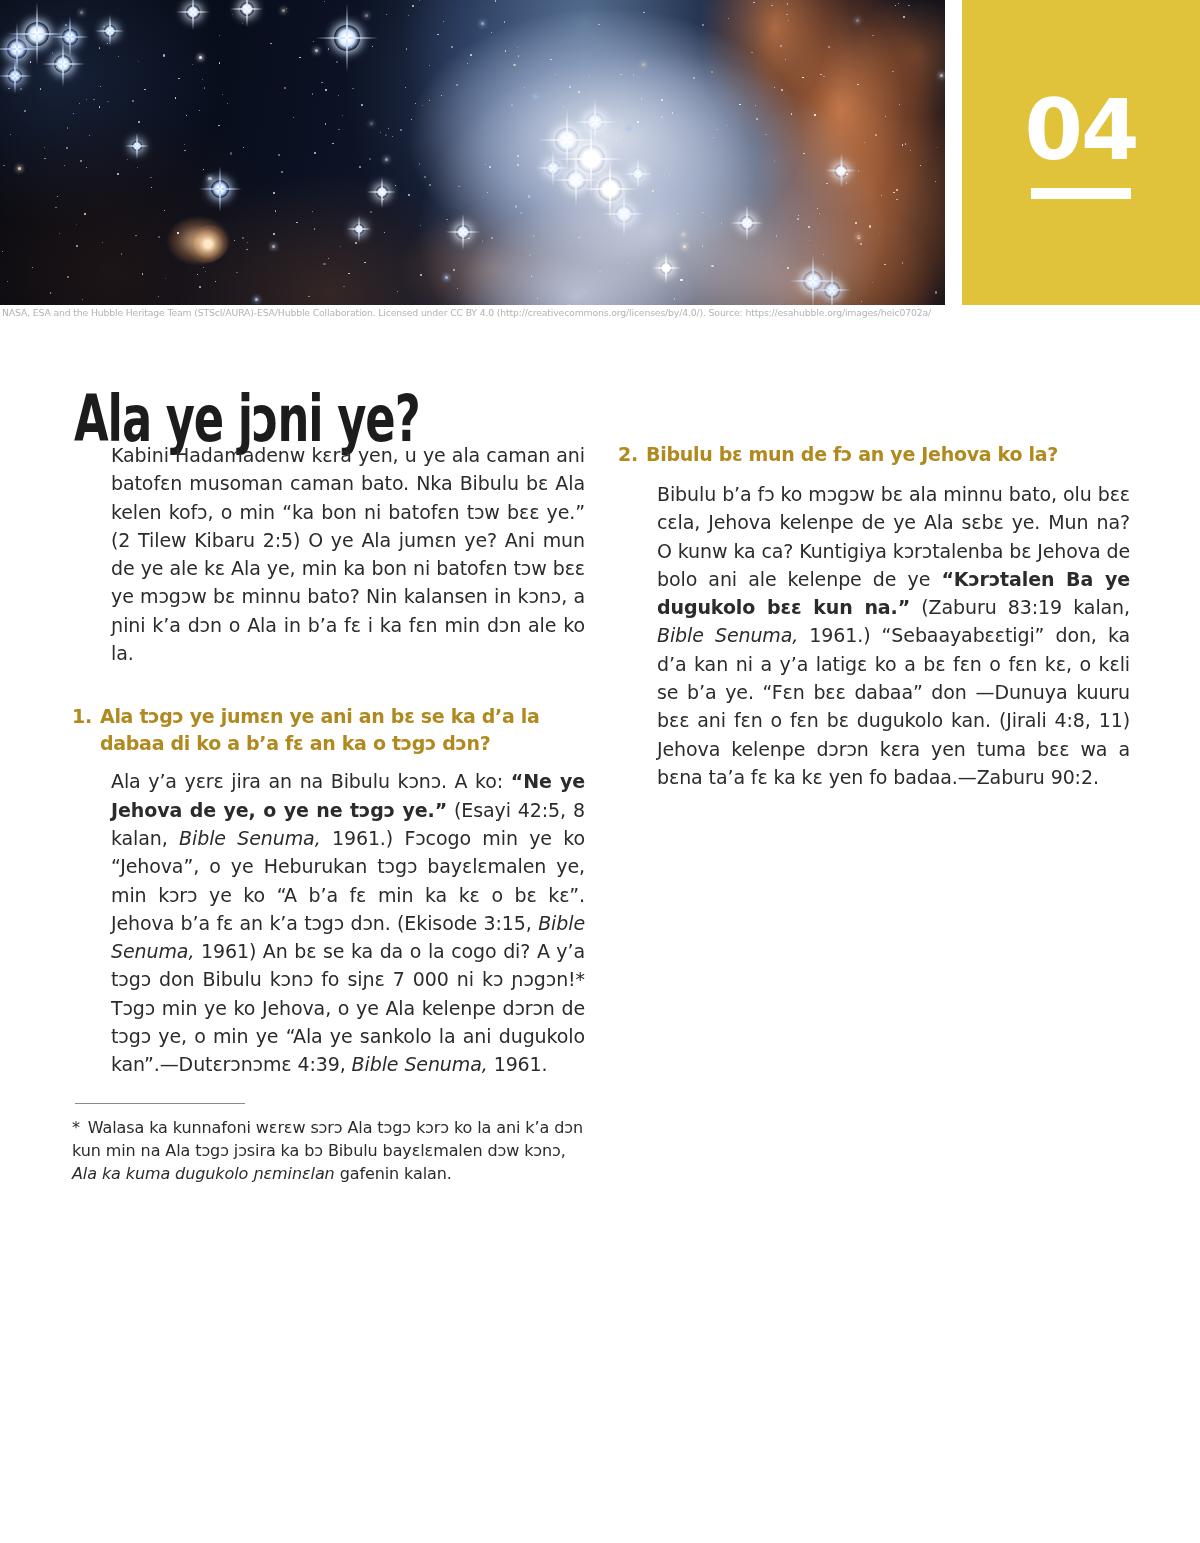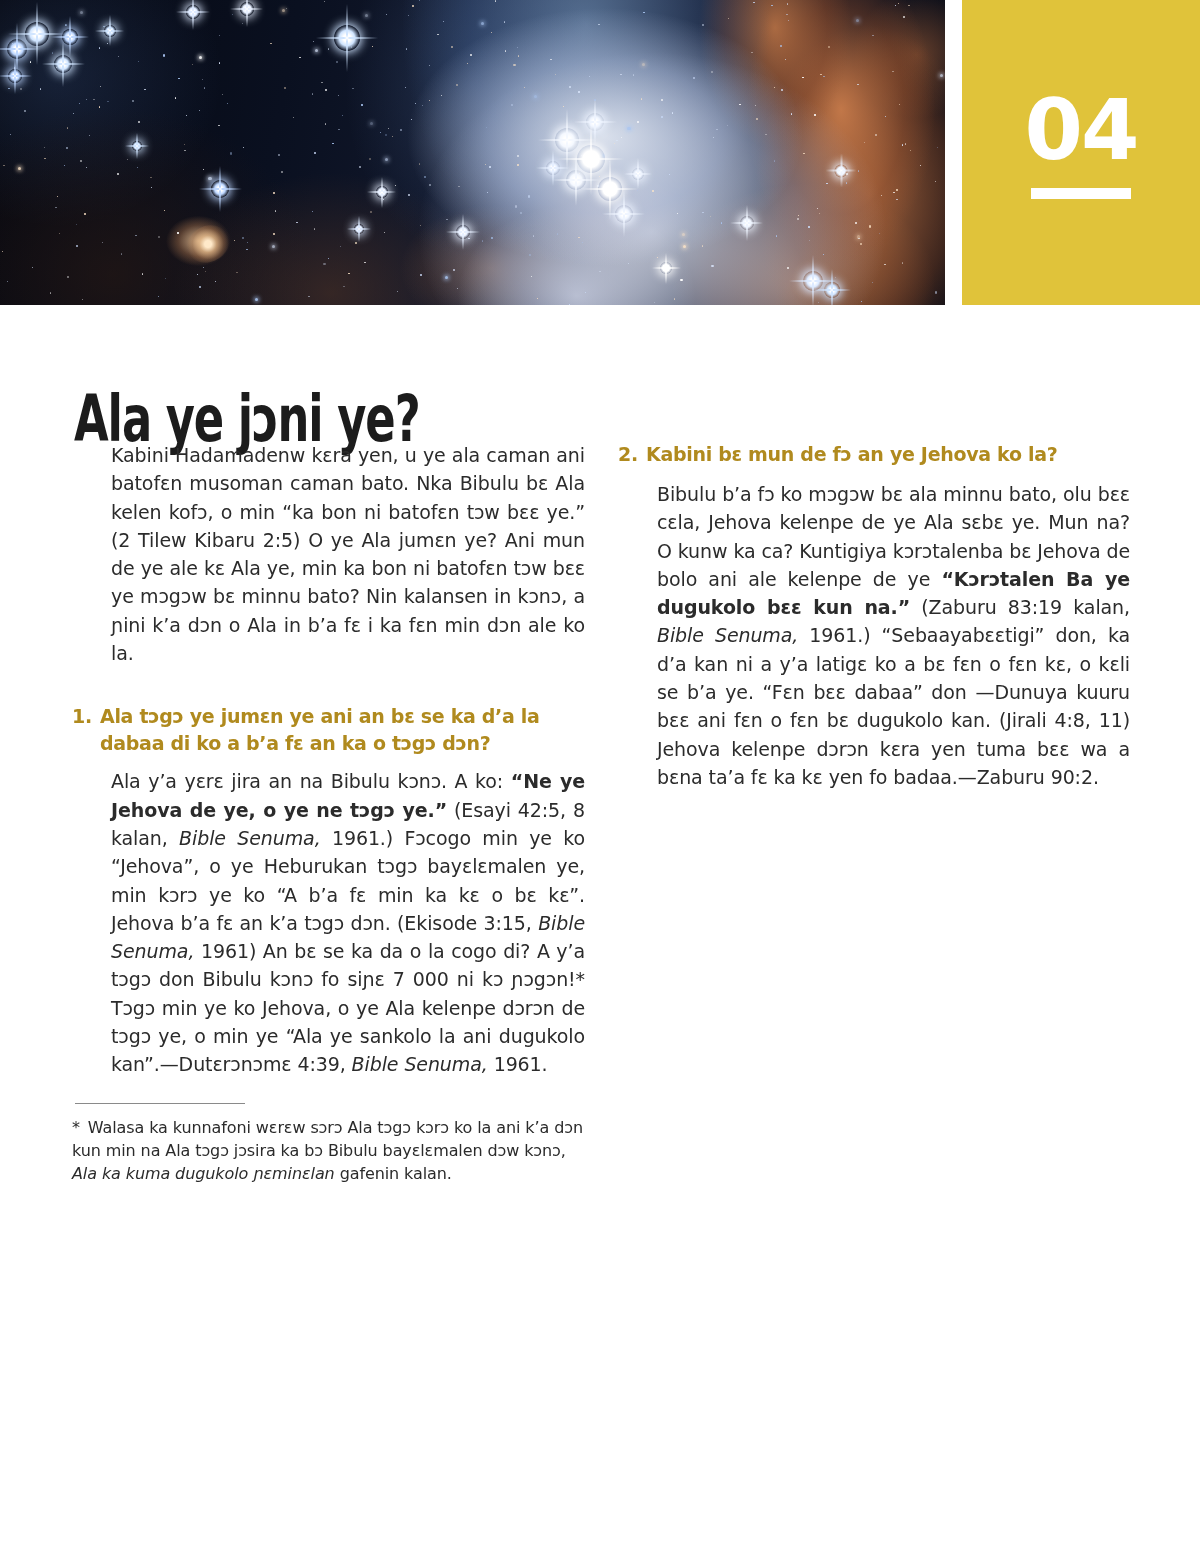--- a/index.html
+++ b/index.html
@@ -589,37 +589,38 @@
         <div class="h"></div>
         <div class="v"></div>
       </div>
     </div>
 
   <div class="badge">
     <div class="num">04</div>
     <div class="bar"></div>
   </div>
 
+  <div class="credit">NASA, ESA and the Hubble Heritage Team (STScI/AURA)-ESA/Hubble Collaboration. Licensed under CC BY 4.0 (http://creativecommons.org/licenses/by/4.0/). Source: https://esahubble.org/images/heic0702a/</div>
 
   <h1 class="title">Ala ye jɔni ye?</h1>
 
   <div class="col col-left">
     <p class="para">Kabini Hadamadenw kɛra yen, u ye ala caman ani batofɛn musoman caman bato. Nka Bibulu bɛ Ala kelen kofɔ, o min “ka bon ni batofɛn tɔw bɛɛ ye.” (2 Tilew Kibaru 2:5) O ye Ala jumɛn ye? Ani mun de ye ale kɛ Ala ye, min ka bon ni batofɛn tɔw bɛɛ ye mɔgɔw bɛ minnu bato? Nin kalansen in kɔnɔ, a ɲini k’a dɔn o Ala in b’a fɛ i ka fɛn min dɔn ale ko la.</p>
 
     <div class="question">
       <span class="q-num">1.</span>
       <span class="q-label">Ala tɔgɔ ye jumɛn ye ani an bɛ se ka d’a la dabaa di ko a b’a fɛ an ka o tɔgɔ dɔn?</span>
     </div>
     <p class="para">Ala y’a yɛrɛ jira an na Bibulu kɔnɔ. A ko: <b>“Ne ye Jehova de ye, o ye ne tɔgɔ ye.”</b> (Esayi 42:5, 8 kalan, <i>Bible Senuma,</i> 1961.) Fɔcogo min ye ko “Jehova”, o ye Heburukan tɔgɔ bayɛlɛmalen ye, min kɔrɔ ye ko “A b’a fɛ min ka kɛ o bɛ kɛ”. Jehova b’a fɛ an k’a tɔgɔ dɔn. (Ekisode 3:15, <i>Bible Senuma,</i> 1961) An bɛ se ka da o la cogo di? A y’a tɔgɔ don Bibulu kɔnɔ fo siɲɛ 7 000 ni kɔ ɲɔgɔn!* Tɔgɔ min ye ko Jehova, o ye Ala kelenpe dɔrɔn de tɔgɔ ye, o min ye “Ala ye sankolo la ani dugukolo kan”.—Dutɛrɔnɔmɛ 4:39, <i>Bible Senuma,</i> 1961.</p>
 
     <hr class="fn-rule">
     <p class="footnote">* Walasa ka kunnafoni wɛrɛw sɔrɔ Ala tɔgɔ kɔrɔ ko la ani k’a dɔn kun min na Ala tɔgɔ jɔsira ka bɔ Bibulu bayɛlɛmalen dɔw kɔnɔ, <i>Ala ka kuma dugukolo ɲɛminɛlan</i> gafenin kalan.</p>
   </div>
 
   <div class="col col-right">
     <div class="question">
       <span class="q-num">2.</span>
-      <span class="q-label">Kabini bɛ mun de fɔ an ye Jehova ko la?</span>
+      <span class="q-label">Bibulu bɛ mun de fɔ an ye Jehova ko la?</span>
     </div>
     <p class="para">Bibulu b’a fɔ ko mɔgɔw bɛ ala minnu bato, olu bɛɛ cɛla, Jehova kelenpe de ye Ala sɛbɛ ye. Mun na? O kunw ka ca? Kuntigiya kɔrɔtalenba bɛ Jehova de bolo ani ale kelenpe de ye <b>“Kɔrɔtalen Ba ye dugukolo bɛɛ kun na.”</b> (Zaburu 83:19 kalan, <i>Bible Senuma,</i> 1961.) “Sebaayabɛɛtigi” don, ka d’a kan ni a y’a latigɛ ko a bɛ fɛn o fɛn kɛ, o kɛli se b’a ye. “Fɛn bɛɛ dabaa” don —Dunuya kuuru bɛɛ ani fɛn o fɛn bɛ dugukolo kan. (Jirali 4:8, 11) Jehova kelenpe dɔrɔn kɛra yen tuma bɛɛ wa a bɛna ta’a fɛ ka kɛ yen fo badaa.—Zaburu 90:2.</p>
   </div>
 
 </div>
 
 </body></html>

